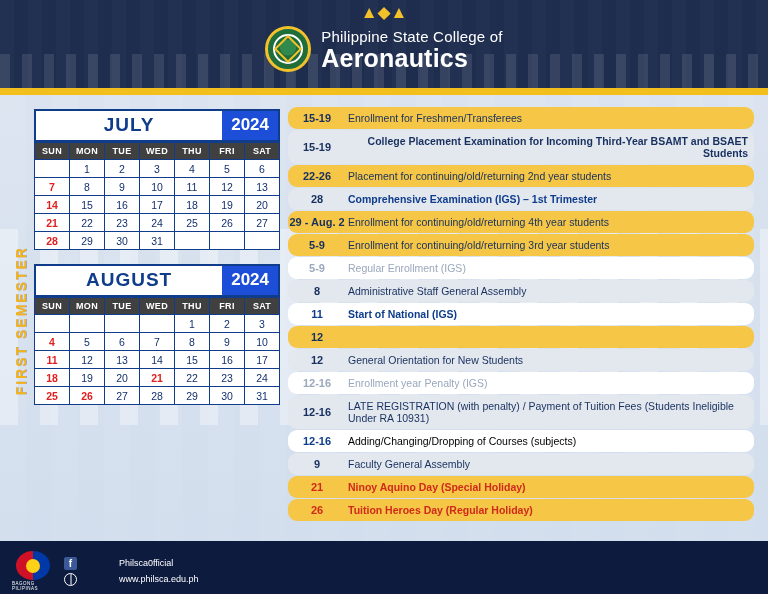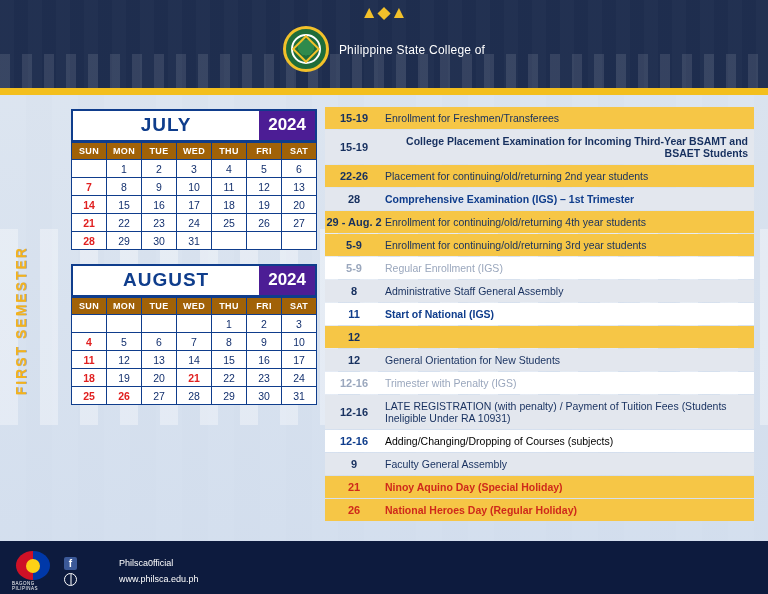--- a/index.html
+++ b/index.html
@@ -54,21 +54,21 @@
     background: radial-gradient(circle at 50% 45%, #2f8a4c 0 40%, #1f6d3a 41% 100%);
     position: relative;
   }
   .seal-inner::before{
     content:""; position:absolute; left:50%; top:50%; width:16px; height:16px;
     transform: translate(-50%,-50%) rotate(45deg);
     border: 2px solid #f3c12a;
   }
   .brand { margin-top: 12px; line-height: 1.05; }
   .brand-sub {
-    color: #ffffff; font-size: 12px; letter-spacing: .2px;
+    color: #ffffff; font-size: 15px; letter-spacing: .2px;
   }
   .brand-main {
     color: #ffffff; font-size: 25px; font-weight: bold; letter-spacing: .2px;
   }
   .gold-bar { height: 7px; background: #f3bf1d; }
 
   
   .content {
     position: relative;
     height: 446px;
@@ -93,53 +93,54 @@
     width: 26px; display: flex; align-items: center; justify-content: center;
     flex: 0 0 26px;
   }
   .sem-label span {
     writing-mode: vertical-rl; transform: rotate(180deg);
     color: #f4b21b; font-weight: bold; font-size: 14px; letter-spacing: 2px;
     text-shadow: 0 1px 0 rgba(0,0,0,.25);
   }
 
   
-  .cals { width: 246px; flex: 0 0 246px; padding-top: 2px; margin-left: 37px; }
+  .cals { width: 246px; flex: 0 0 246px; padding-top: 2px; }
   .cal { margin-bottom: 14px; }
   .cal-title {
     display: flex; align-items: stretch;
     border: 2px solid #0f3d8c;
     background: #ffffff;
   }
   .cal-title .m {
     flex: 1; text-align: center; color: #0f3d8c;
     font-weight: bold; font-size: 19px; letter-spacing: 1px; padding: 3px 0 4px;
   }
   .cal-title .y {
-    background: #4c1d95; color: #ffffff; font-weight: bold; font-size: 17px;
+    background: #1d4ed8; color: #ffffff; font-weight: bold; font-size: 17px;
     padding: 3px 9px 4px; display: flex; align-items: center;
   }
   table.cal-grid { border-collapse: collapse; width: 100%; }
   table.cal-grid th {
-    background: #a16207; color: #ffffff; font-size: 9px; font-weight: bold;
+    background: #404040; color: #ffffff; font-size: 9px; font-weight: bold;
     padding: 3px 0; border: 1px solid #0f3d8c; letter-spacing: .3px;
   }
   table.cal-grid td {
     width: 14.28%; height: 18px; text-align: center; font-size: 10.5px;
     border: 1px solid #0f3d8c; background: #ffffff; color: #13306e;
   }
   table.cal-grid td.red { color: #e02020; font-weight: bold; }
   table.cal-grid td.empty { background: #ffffff; }
 
   
   .events { flex: 1; padding-left: 8px; }
   .ev {
     display: flex; align-items: center;
     min-height: 22px; margin-bottom: 1px;
     font-size: 10.5px;
+    border-radius: 9px;
   }
   .ev .d {
     width: 58px; flex: 0 0 58px; text-align: center;
     font-weight: bold; color: #0f3d8c; font-size: 11px;
   }
   .ev .t { padding: 2px 6px 2px 2px; line-height: 1.15; }
   .ev.gold { background: #f6c646; }
   .ev.gold .d, .ev.gold .t { color: #16305f; }
   .ev.grey { background: #e3e7ee; }
   .ev.grey .d, .ev.grey .t { color: #17305f; }
@@ -215,20 +216,21 @@
 
 <div class="header">
   <div class="header-bg"></div>
   <div class="header-inner">
     <div class="eagle">▲◆▲</div>
     <div class="seal">
       <div class="seal-inner"></div>
     </div>
     <div class="brand">
       <div class="brand-sub">Philippine State College of</div>
+      <div class="brand-main">Aeronautics</div>
     </div>
   </div>
 </div>
 <div class="gold-bar"></div>
 
 <div class="content">
   <div class="content-bg"></div>
   <div class="layout">
 
     <div class="sem-label">
@@ -412,41 +414,41 @@
         </div>
         <div class="ev gold">
           <div class="d">12</div>
         </div>
         <div class="ev grey">
           <div class="d">12</div>
           <div class="t">General Orientation for New Students</div>
         </div>
         <div class="ev white">
           <div class="d fade">12-16</div>
-          <div class="t fade">Trimester with Penalty (IGS)</div>
+          <div class="t fade">Enrollment year Penalty (IGS)</div>
         </div>
         <div class="ev grey tall">
           <div class="d">12-16</div>
           <div class="t">LATE REGISTRATION (with penalty) / Payment of Tuition Fees (Students Ineligible Under RA 10931)</div>
         </div>
         <div class="ev white">
           <div class="d">12-16</div>
           <div class="t">Adding/Changing/Dropping of Courses (subjects)</div>
         </div>
         <div class="ev grey">
           <div class="d">9</div>
           <div class="t">Faculty General Assembly</div>
         </div>
         <div class="ev gold">
           <div class="d red">21</div>
           <div class="t bold red">Ninoy Aquino Day (Special Holiday)</div>
         </div>
         <div class="ev gold">
           <div class="d red">26</div>
-          <div class="t bold red">National Heroes Day (Regular Holiday)</div>
+          <div class="t bold red">Tuition Heroes Day (Regular Holiday)</div>
         </div>
       </div>
   </div>
 </div>
 
 <div class="footer">
   <div class="ph-flag">
     <div class="disc"></div>
     <div class="ph-text">BAGONG PILIPINAS</div>
   </div>

